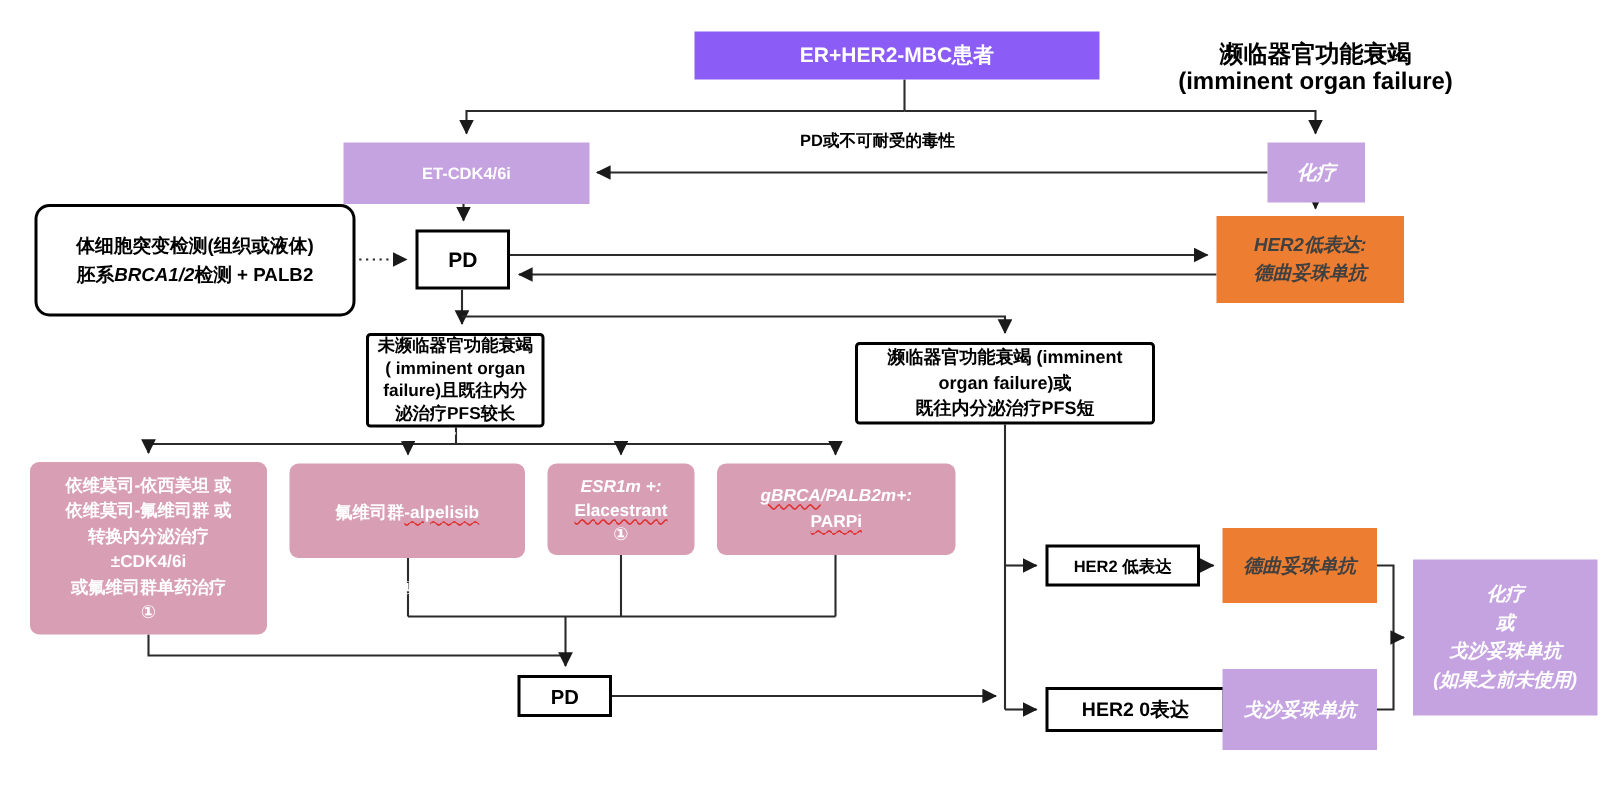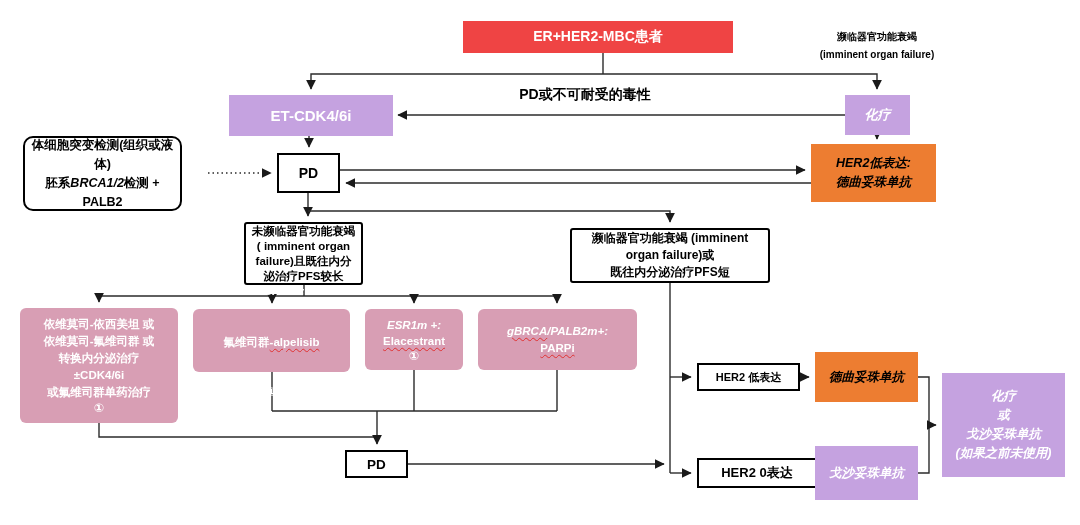--- a/index.html
+++ b/index.html
@@ -3,39 +3,39 @@
 <meta charset="utf-8">
 <style>
   html,body{margin:0;padding:0;background:#fff;}
   #stage{
     position:relative;width:1080px;height:525px;background:#ffffff;
     font-family:"Liberation Sans","DejaVu Sans",sans-serif;overflow:hidden;
   }
   #connectors{position:absolute;left:0;top:0;width:1080px;height:525px;}
   .node{position:absolute;box-sizing:border-box;display:flex;flex-direction:column;
         align-items:center;justify-content:center;text-align:center;}
-  .fill-header{background:#ef4444;color:#fff;font-weight:bold;}
+  .fill-header{background:#8b5cf6;color:#fff;font-weight:bold;}
   .fill-purple{background:#C5A2E0;color:#fff;font-weight:bold;}
-  .fill-orange{background:#ED7D31;color:#000000;font-weight:bold;}
+  .fill-orange{background:#ED7D31;color:#404040;font-weight:bold;}
   .fill-pink{background:#D89EB4;color:#fff;font-weight:bold;border-radius:6px;}
   .outline{background:#fff;border:2px solid #000;color:#000;font-weight:bold;}
   .outline-thick{background:#fff;border:2.5px solid #000;color:#000;font-weight:bold;}
   .italic{font-style:italic;}
   .label{position:absolute;color:#000;font-weight:bold;text-align:center;}
   .wavy{text-decoration-line:underline;text-decoration-style:wavy;
         text-decoration-color:#e03131;text-decoration-thickness:1px;text-underline-offset:2px;}
   .fn{font-size:12px;line-height:13px;margin-top:1px;}
 
   
   .n-patient{left:463px;top:21px;width:270px;height:32px;font-size:14px;}
-  .n-imminent-top{left:752px;top:28px;width:250px;font-size:10px;line-height:18px;}
-  .n-et{left:229px;top:95px;width:164px;height:41px;font-size:15px;}
+  .n-imminent-top{left:752px;top:28px;width:250px;font-size:16px;line-height:18px;}
+  .n-et{left:229px;top:95px;width:164px;height:41px;font-size:11px;}
   .n-chemo{left:845px;top:95px;width:65px;height:40px;font-size:13px;}
-  .n-pdtox{left:480px;top:86px;width:210px;font-size:14px;}
-  .n-somatic{left:23px;top:136px;width:159px;height:75px;border-radius:10px;
+  .n-pdtox{left:480px;top:86px;width:210px;font-size:11px;}
+  .n-somatic{left:23px;top:136px;width:214px;height:75px;border-radius:10px;
              font-size:12.5px;line-height:19px;}
   .n-pd1{left:277px;top:153px;width:63px;height:40px;font-size:14px;}
   .n-orange1{left:811px;top:144px;width:125px;height:58px;font-size:12.5px;line-height:19px;}
   .n-notimm{left:244px;top:222px;width:119px;height:63px;font-size:11.5px;line-height:15px;border-radius:3px;}
   .n-imm-mid{left:570px;top:228px;width:200px;height:55px;font-size:12px;line-height:17px;border-radius:3px;align-items:center;}
   .n-pink1{left:20px;top:308px;width:158px;height:115px;font-size:11.5px;line-height:17px;}
   .n-pink2{left:193px;top:309px;width:157px;height:63px;font-size:11.5px;line-height:16px;gap:35px;}
   .n-pink3{left:365px;top:309px;width:98px;height:61px;font-size:11.5px;line-height:16px;}
   .n-pink4{left:478px;top:309px;width:159px;height:61px;font-size:11.5px;line-height:17px;}
   .n-pd2{left:345px;top:450px;width:63px;height:28px;font-size:13.5px;}

